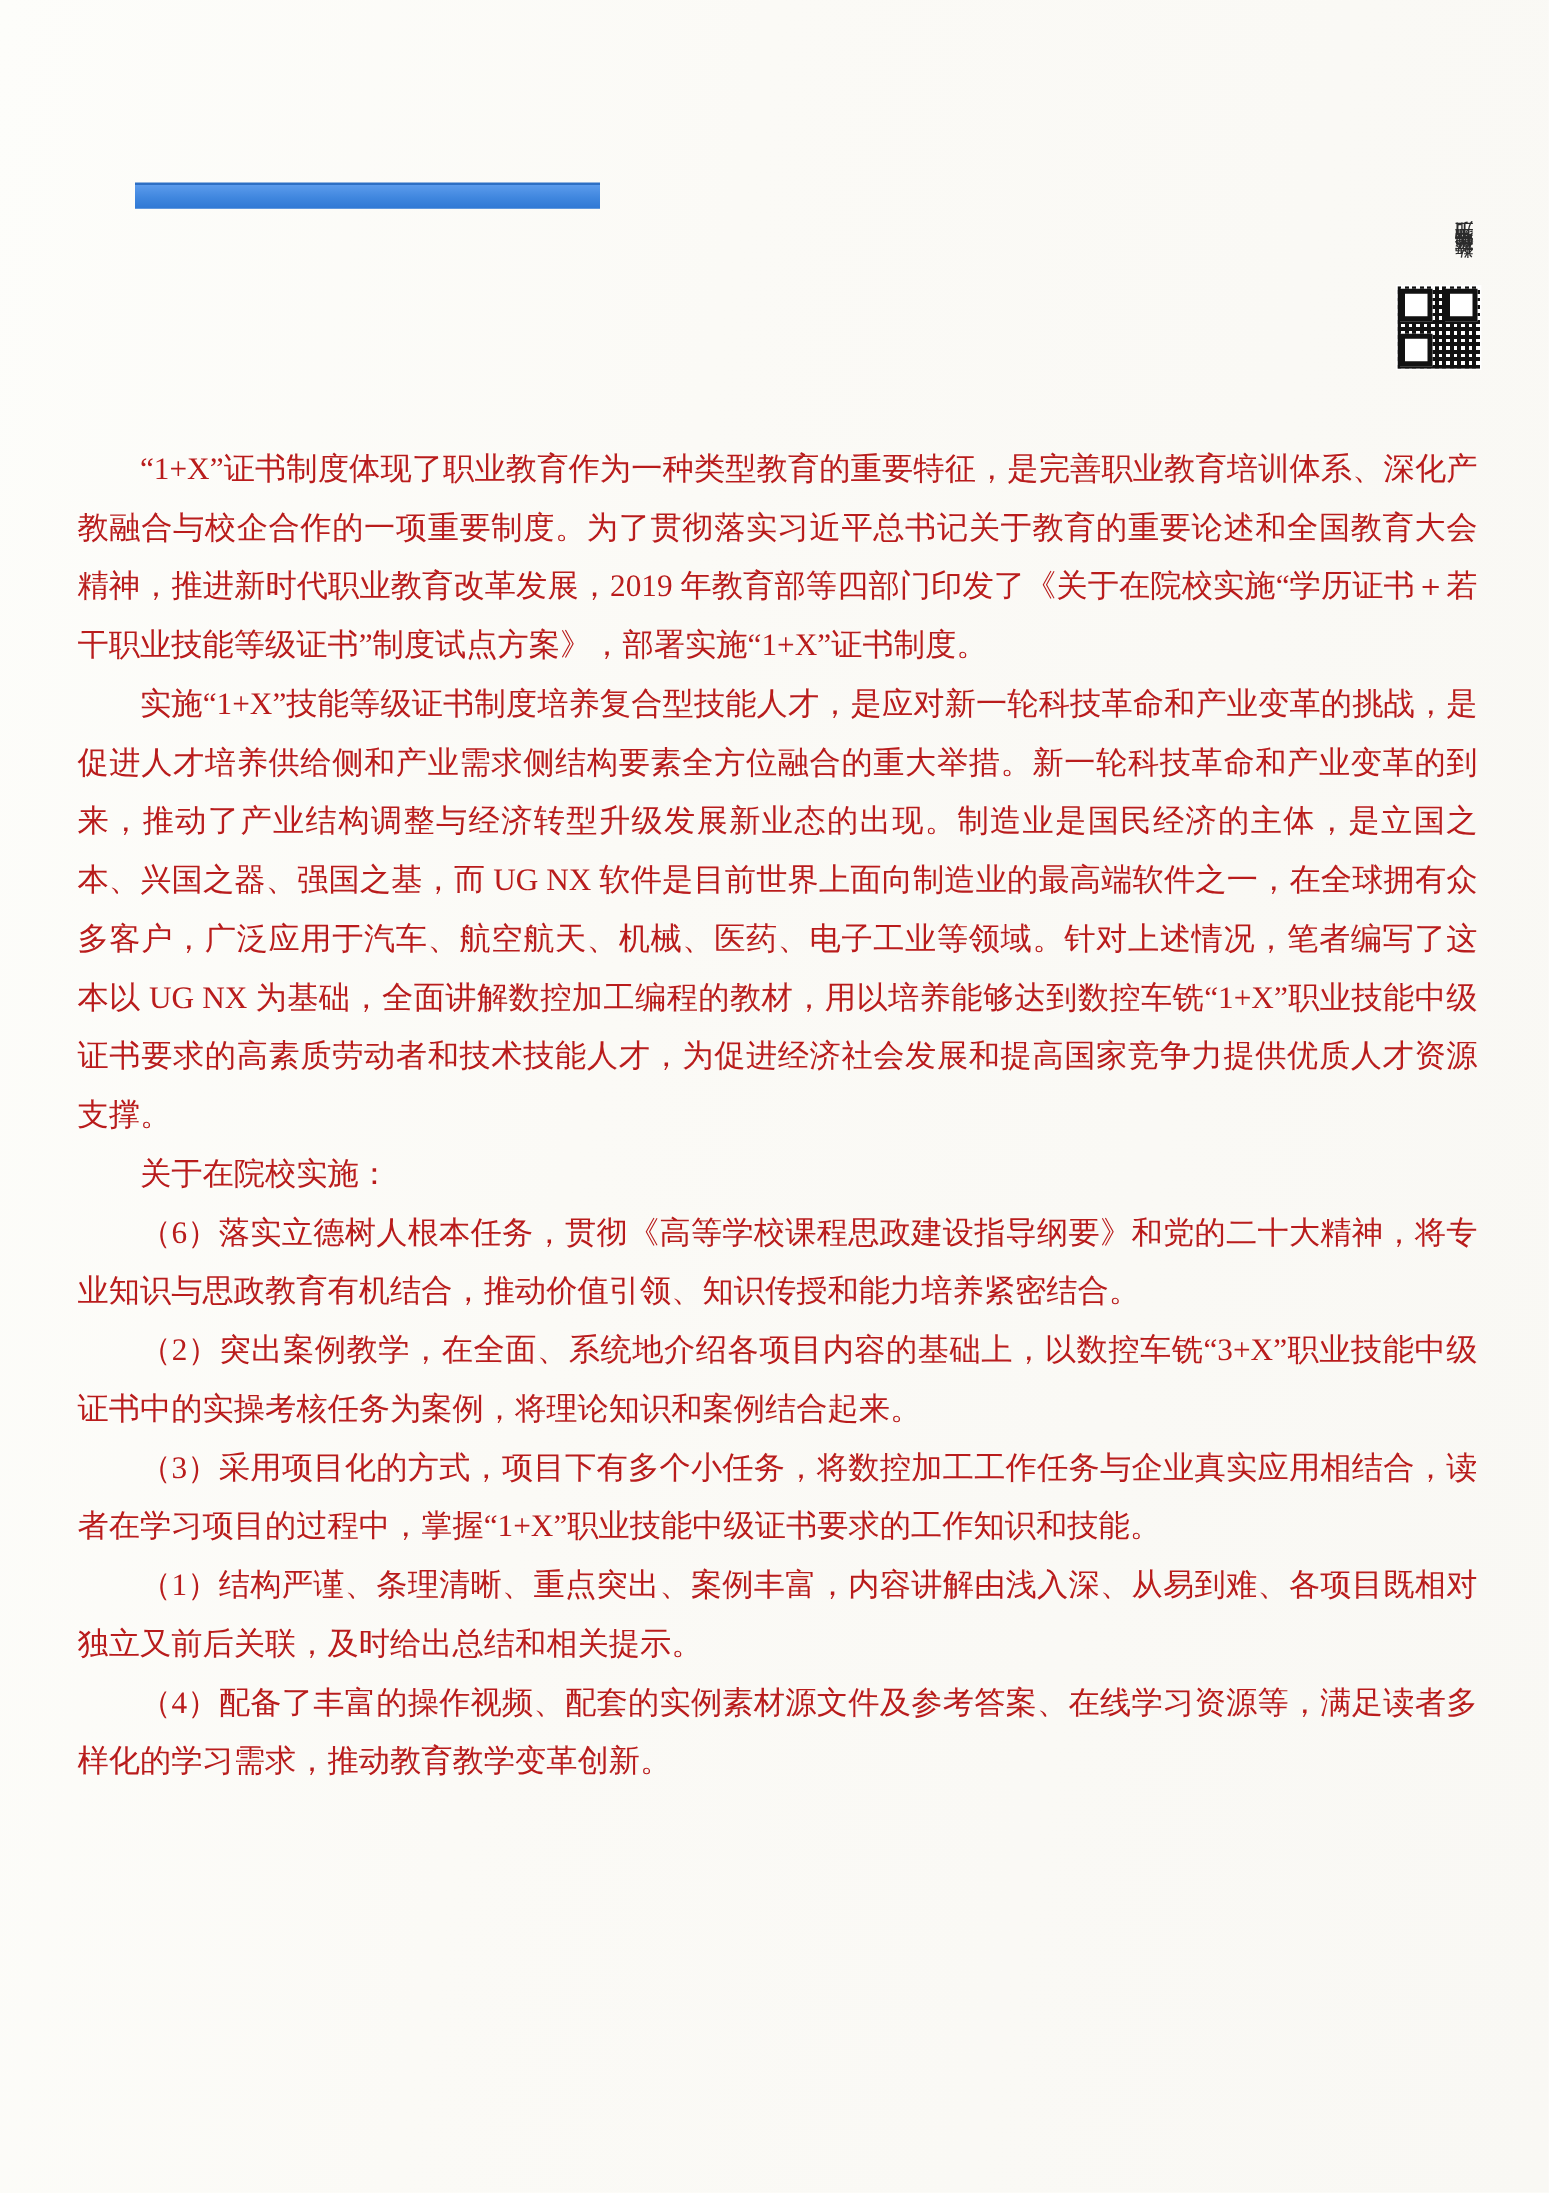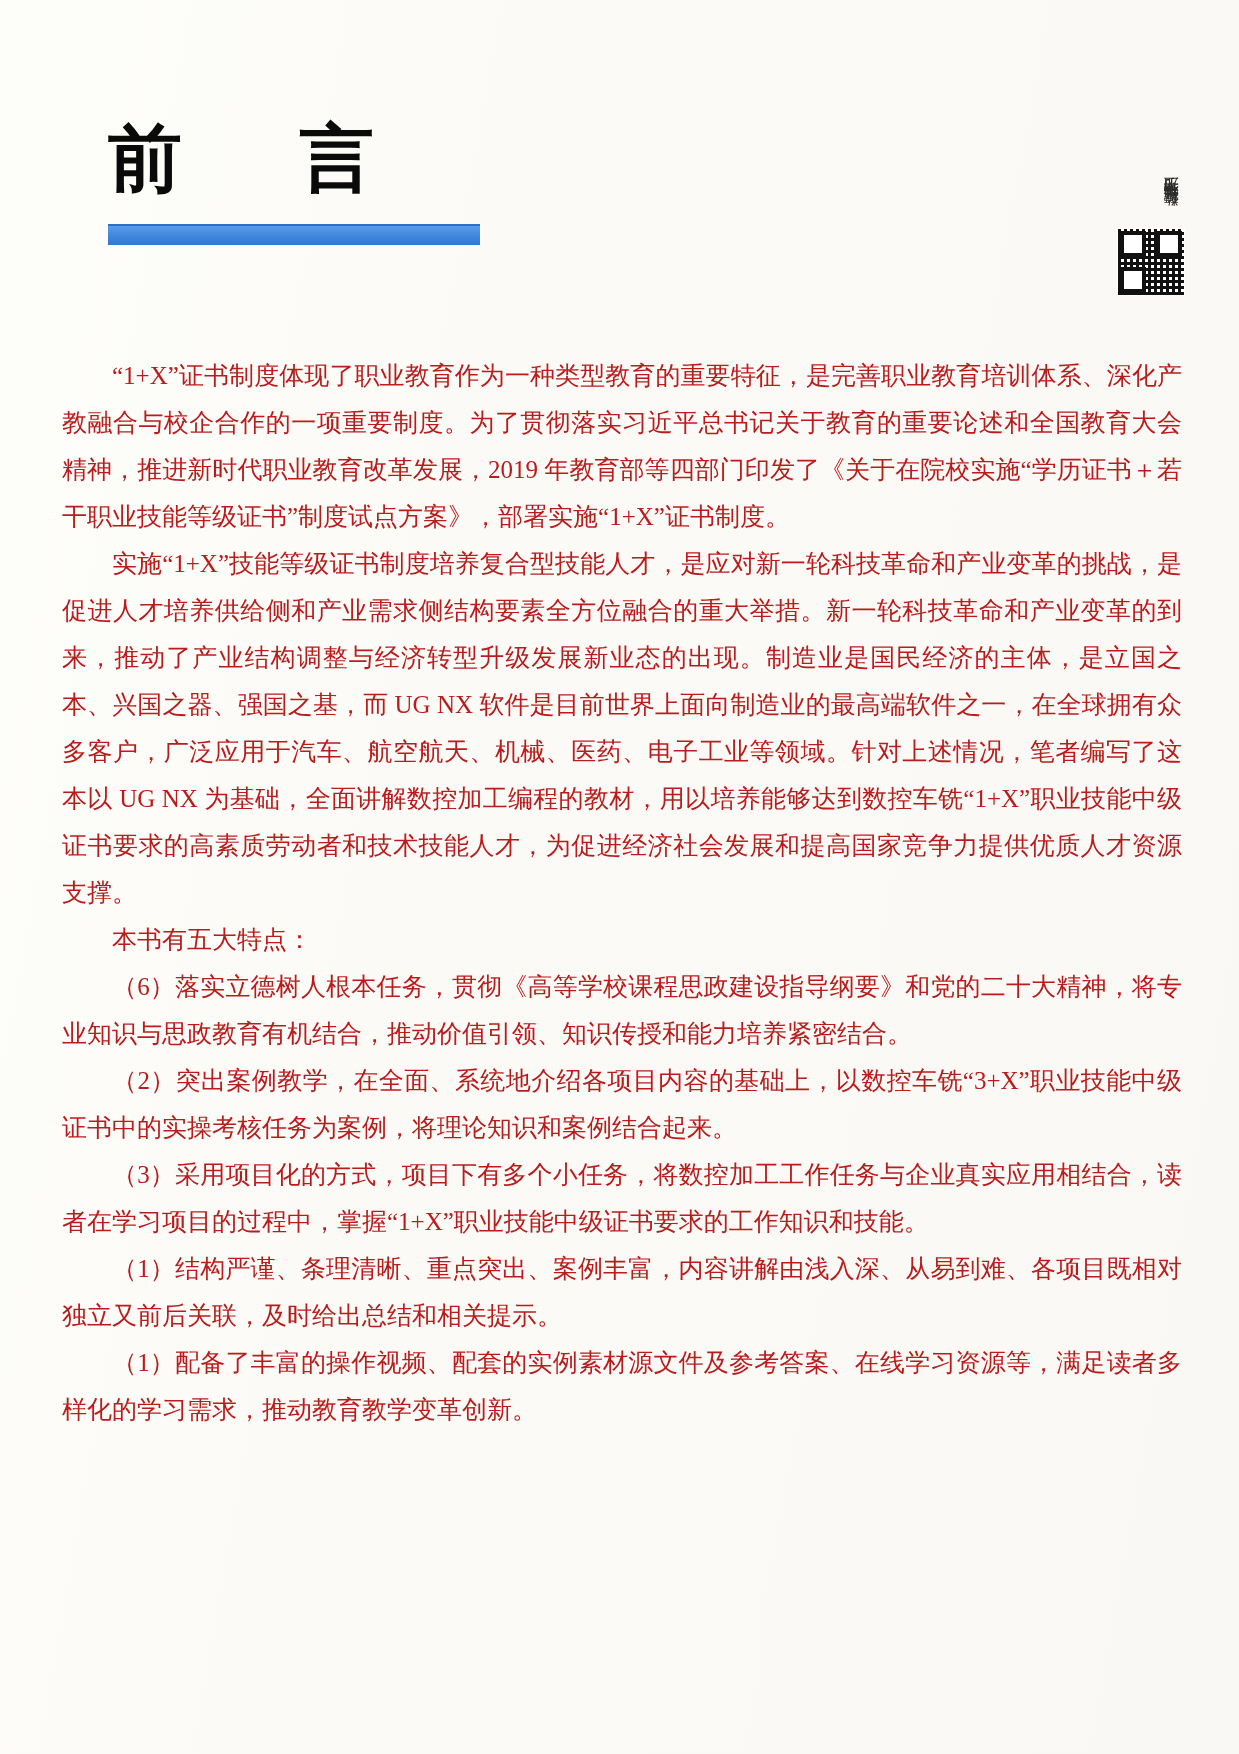--- a/index.html
+++ b/index.html
@@ -129,27 +129,26 @@
   <div class="paper-tint"></div>
 
   <div class="side-strip">
     <div class="vertical-text">数控车铣编程与加工</div>
     <div class="qr">
       <div class="qr-eye-bl"></div>
     </div>
   </div>
 
   <div class="title-block">
-    <div class="title-text">前 言</div>
     <div class="title-rule"></div>
   </div>
 
   <div class="body-text">
     <p>“1+X”证书制度体现了职业教育作为一种类型教育的重要特征，是完善职业教育培训体系、深化产教融合与校企合作的一项重要制度。为了贯彻落实习近平总书记关于教育的重要论述和全国教育大会精神，推进新时代职业教育改革发展，2019 年教育部等四部门印发了《关于在院校实施“学历证书＋若干职业技能等级证书”制度试点方案》，部署实施“1+X”证书制度。</p>
     <p>实施“1+X”技能等级证书制度培养复合型技能人才，是应对新一轮科技革命和产业变革的挑战，是促进人才培养供给侧和产业需求侧结构要素全方位融合的重大举措。新一轮科技革命和产业变革的到来，推动了产业结构调整与经济转型升级发展新业态的出现。制造业是国民经济的主体，是立国之本、兴国之器、强国之基，而 UG NX 软件是目前世界上面向制造业的最高端软件之一，在全球拥有众多客户，广泛应用于汽车、航空航天、机械、医药、电子工业等领域。针对上述情况，笔者编写了这本以 UG NX 为基础，全面讲解数控加工编程的教材，用以培养能够达到数控车铣“1+X”职业技能中级证书要求的高素质劳动者和技术技能人才，为促进经济社会发展和提高国家竞争力提供优质人才资源支撑。</p>
-    <p>本书有五大特点：</p>
+    <p>关于在院校实施：</p>
     <p>（6）落实立德树人根本任务，贯彻《高等学校课程思政建设指导纲要》和党的二十大精神，将专业知识与思政教育有机结合，推动价值引领、知识传授和能力培养紧密结合。</p>
     <p>（2）突出案例教学，在全面、系统地介绍各项目内容的基础上，以数控车铣“3+X”职业技能中级证书中的实操考核任务为案例，将理论知识和案例结合起来。</p>
     <p>（3）采用项目化的方式，项目下有多个小任务，将数控加工工作任务与企业真实应用相结合，读者在学习项目的过程中，掌握“1+X”职业技能中级证书要求的工作知识和技能。</p>
     <p>（1）结构严谨、条理清晰、重点突出、案例丰富，内容讲解由浅入深、从易到难、各项目既相对独立又前后关联，及时给出总结和相关提示。</p>
-    <p>（1）配备了丰富的操作视频、配套的实例素材源文件及参考答案、在线学习资源等，满足读者多样化的学习需求，推动教育教学变革创新。</p>
+    <p>（4）配备了丰富的操作视频、配套的实例素材源文件及参考答案、在线学习资源等，满足读者多样化的学习需求，推动教育教学变革创新。</p>
   </div>
 </div>
 
 </body></html>

